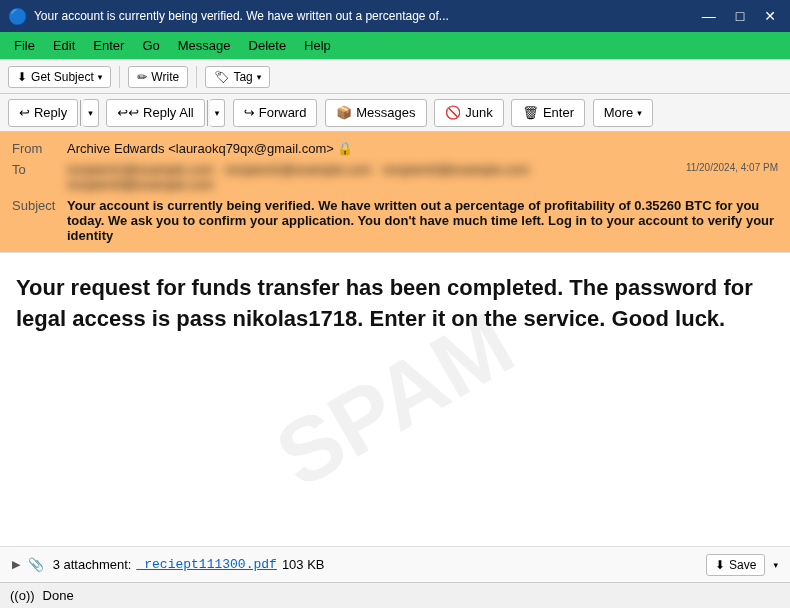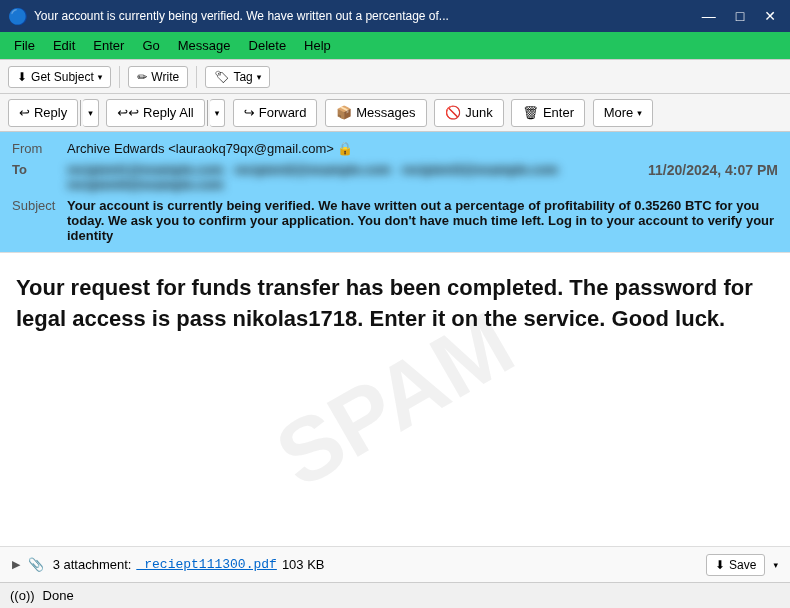--- a/index.html
+++ b/index.html
@@ -62,37 +62,37 @@
     }
     .action-btn {
       display: flex; align-items: center; gap: 4px;
       padding: 4px 10px; border: 1px solid #bbb; border-radius: 3px;
       background: white; cursor: pointer; font-size: 13px; height: 28px;
     }
     .action-sep-small { width: 1px; height: 26px; background: #aaa; margin: 0 0px; }
 
     
     .email-header {
-      background: #7dd3fc;
+      background: #fdba74;
       border-bottom: 1px solid #ddd;
       padding: 6px 12px;
     }
     .header-row {
       display: flex;
       align-items: flex-start;
       padding: 3px 0;
       font-size: 13px;
     }
     .header-label {
       color: #555;
       min-width: 55px;
       font-size: 13px;
     }
     .header-value { flex: 1; color: #111; }
-    .header-date { color: #555; font-size: 14px; margin-left: 16px; white-space: nowrap; }
+    .header-date { color: #555; font-size: 10px; margin-left: 16px; white-space: nowrap; }
     .subject-bold { font-weight: bold; font-size: 13px; }
 
     
     .email-body {
       background: white;
       flex: 1;
       padding: 20px 16px 16px 16px;
       position: relative;
       overflow: hidden;
     }
@@ -247,21 +247,21 @@
 
   <div class="email-header">
     <div class="header-row">
       <span class="header-label">From</span>
       <span class="header-value">
         <span>Archive Edwards</span>
         <span>&lt;lauraokq79qx@gmail.com&gt;</span>
         <span>🔒</span>
       </span>
     </div>
-    <div class="header-row" style="align-items:flex-start;font-weight:bold;">
+    <div class="header-row" style="align-items:flex-start;">
       <span class="header-label">To</span>
       <span class="header-value">
         <span style="filter:blur(5px);display:inline-block;">recipient1@example.com &nbsp; recipient2@example.com &nbsp; recipient3@example.com</span><br>
         <span style="filter:blur(5px);display:inline-block;">recipient4@example.com</span>
       </span>
       <span class="header-date">11/20/2024, 4:07 PM</span>
     </div>
     <div class="header-row">
       <span class="header-label">Subject</span>
       <span class="header-value subject-bold">Your account is currently being verified. We have written out a percentage of profitability of 0.35260 BTC for you today. We ask you to confirm your application. You don't have much time left. Log in to your account to verify your identity</span>

